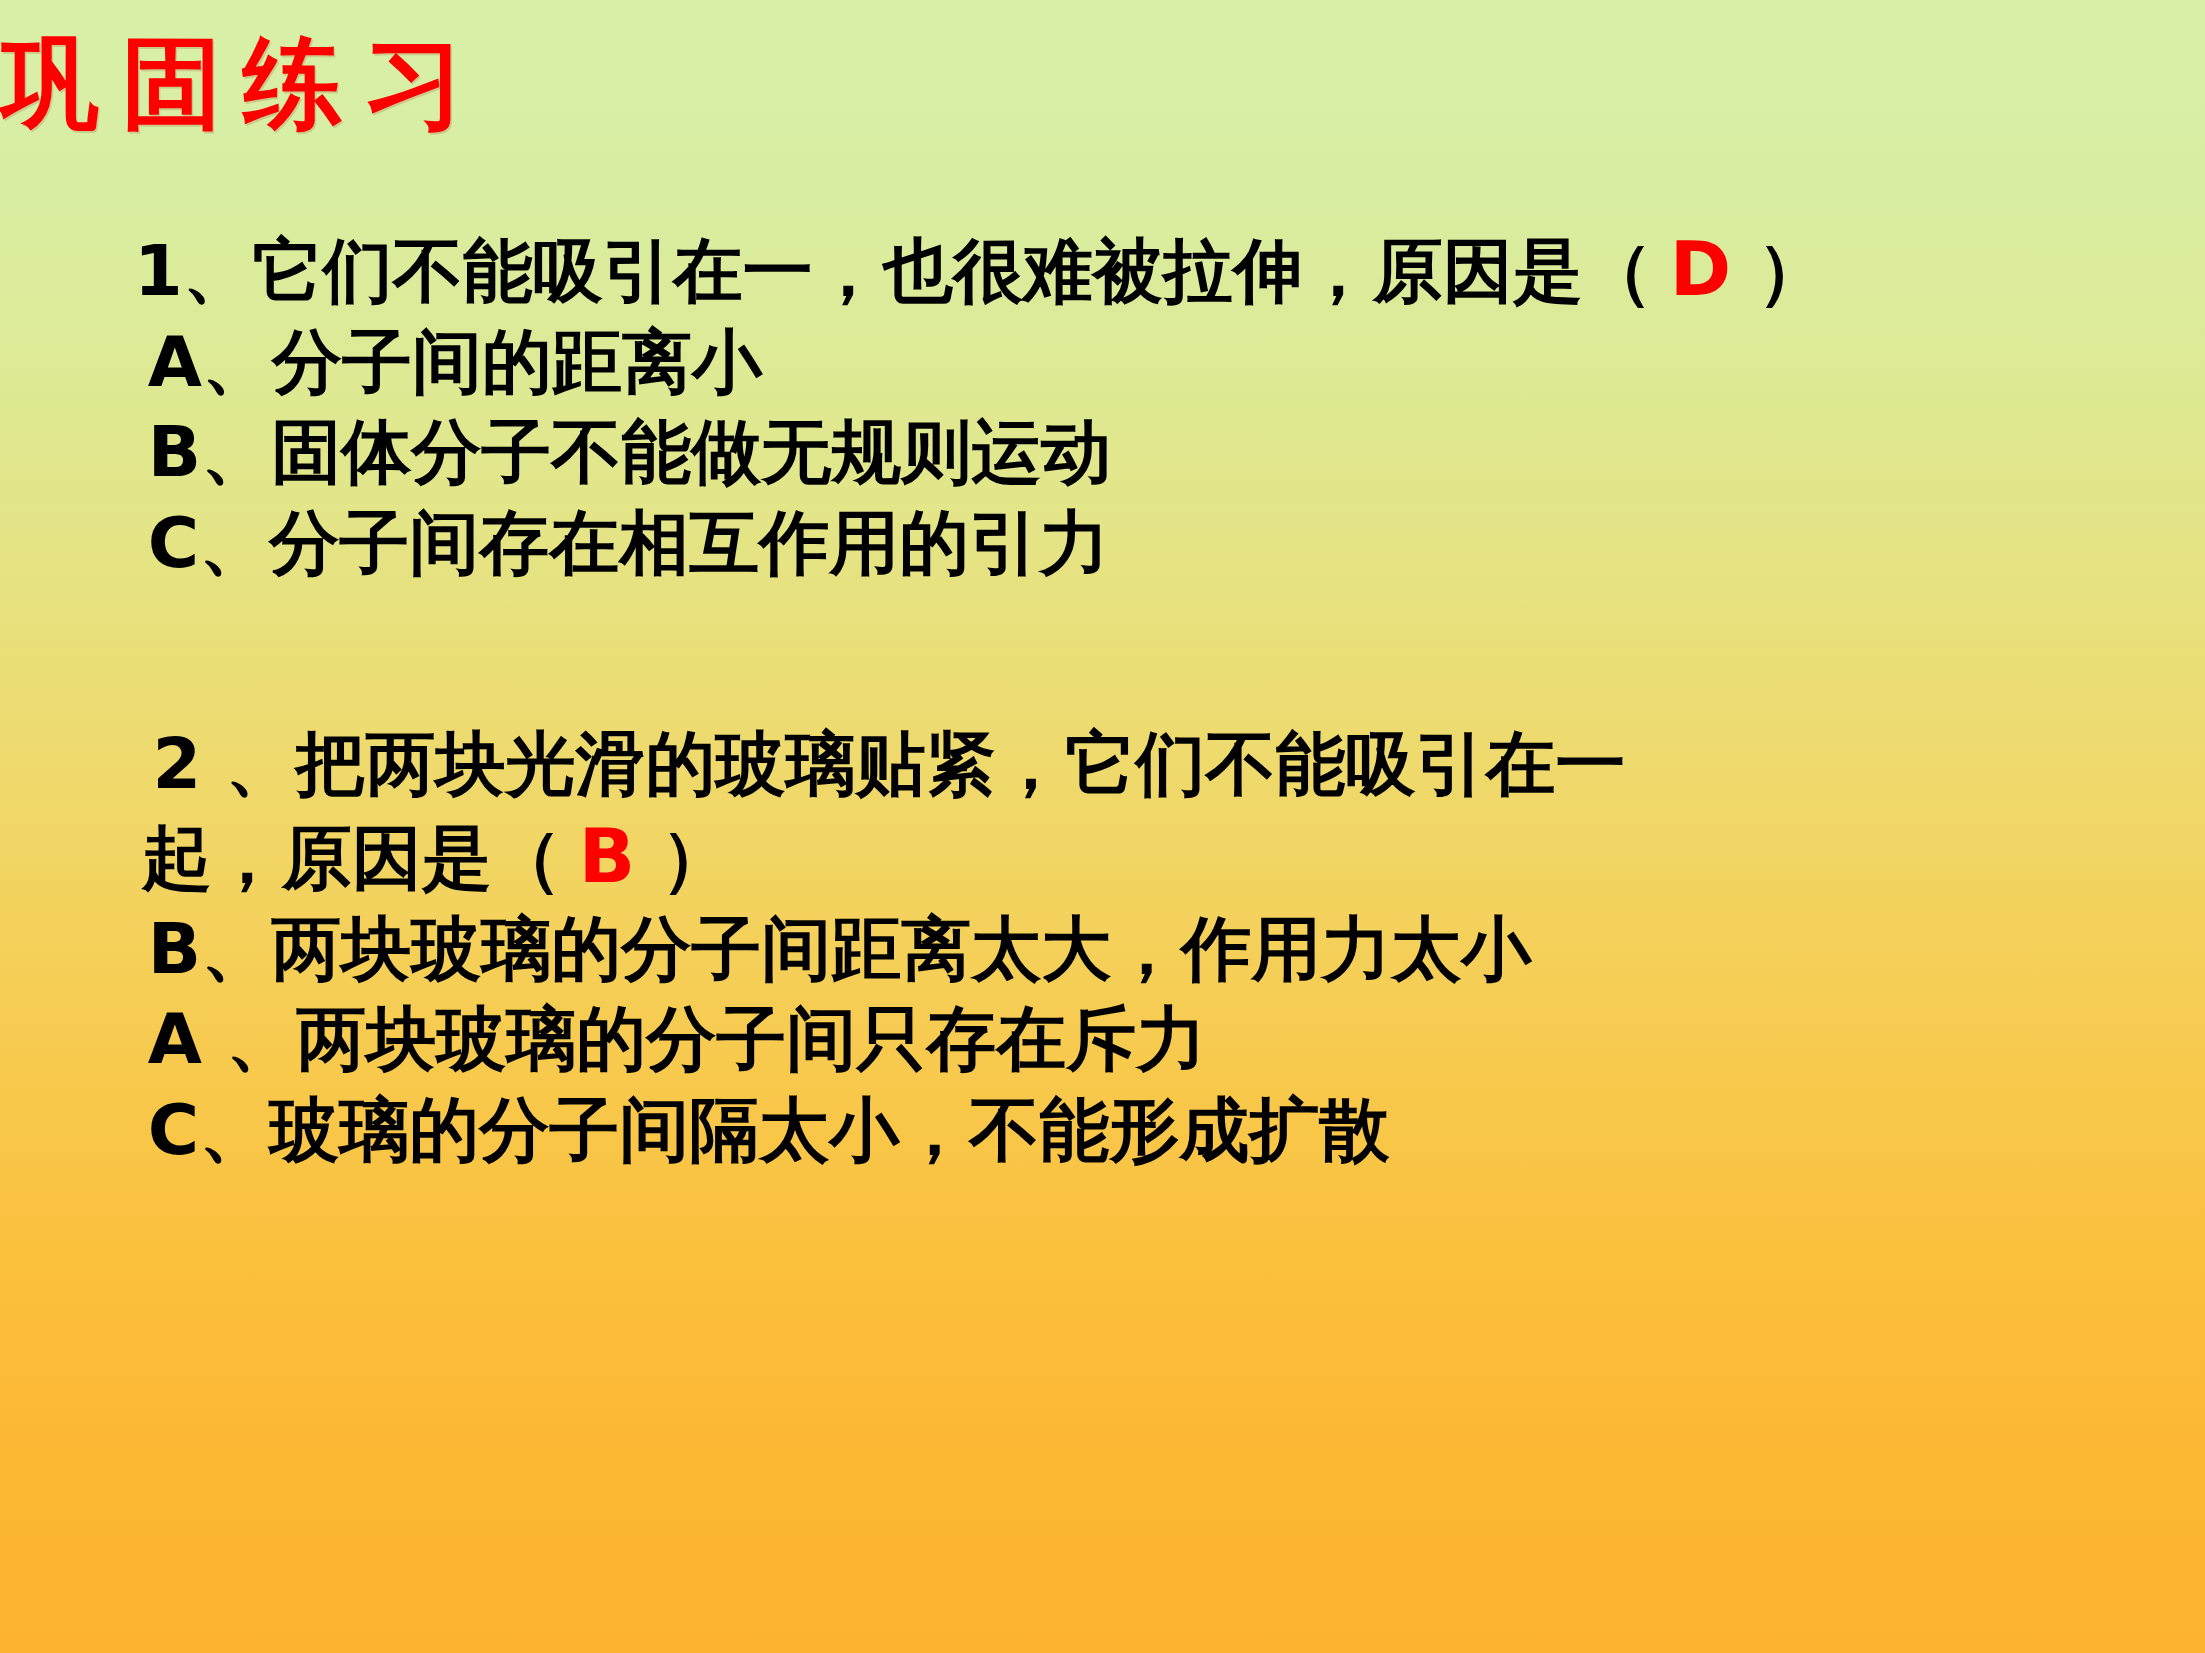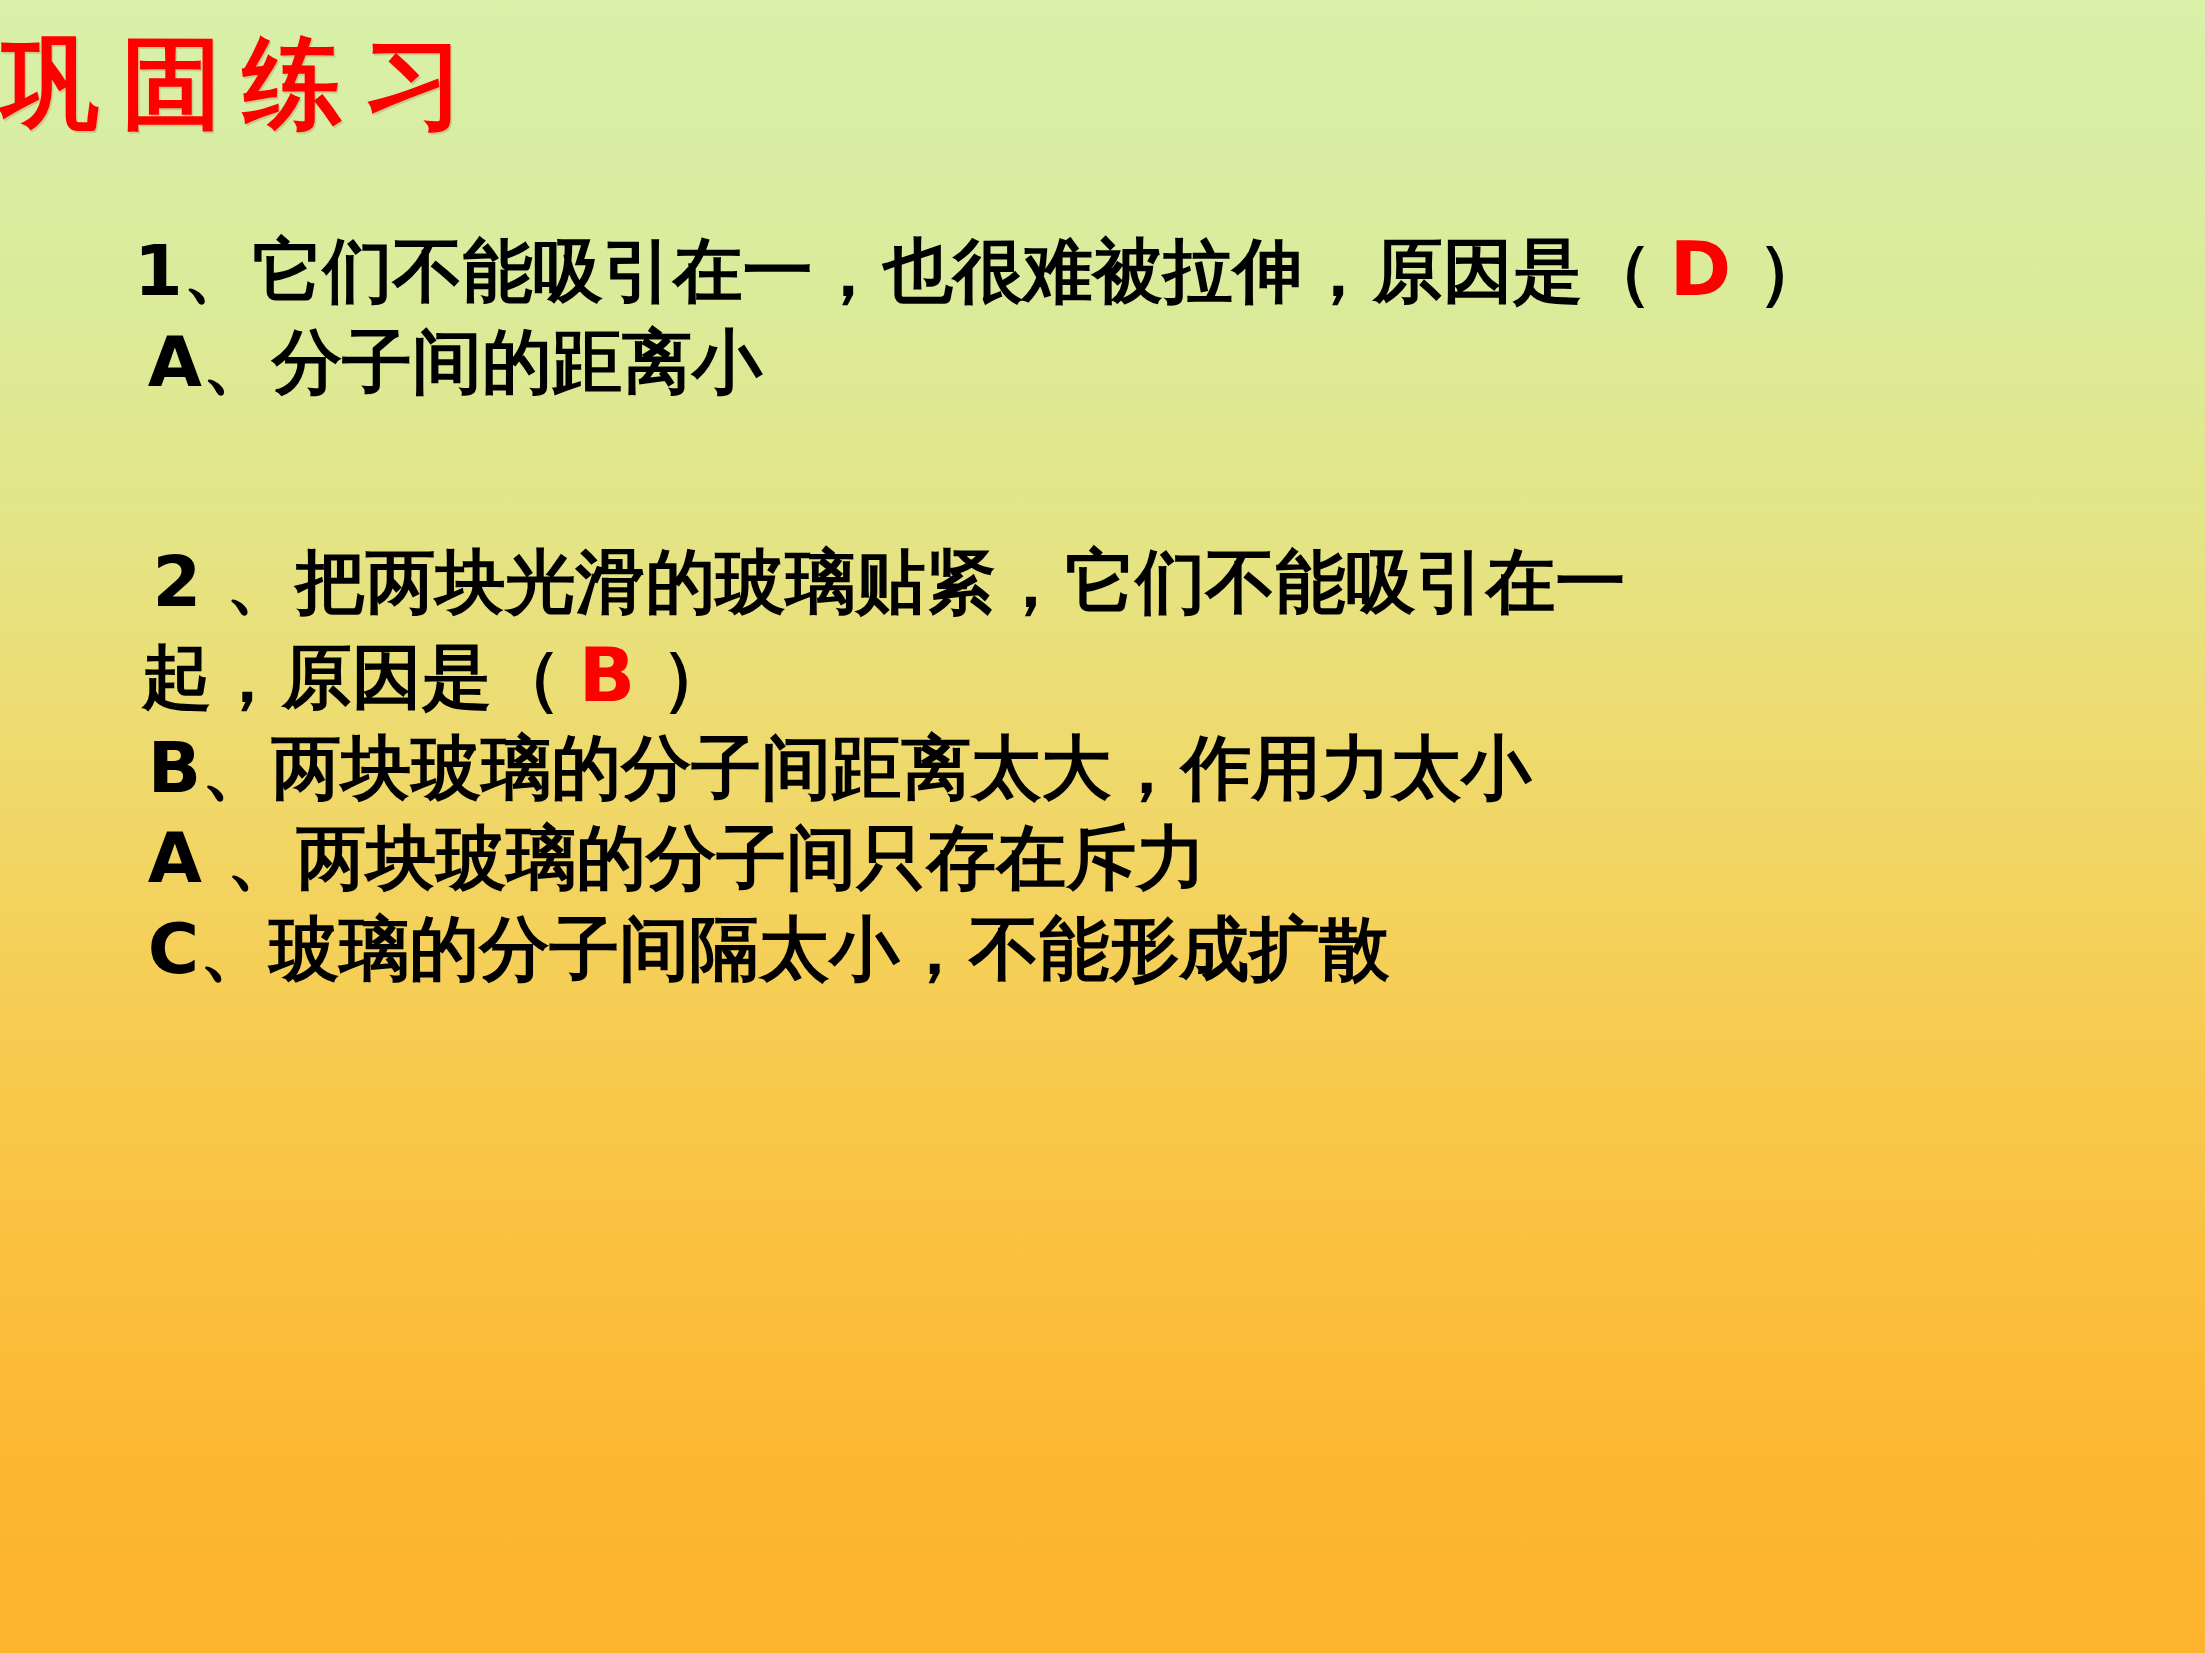--- a/index.html
+++ b/index.html
@@ -93,21 +93,23 @@
 
   <div class="title">巩固练习</div>
 
   <div class="content">
 
     <div class="q-block">
       <div class="q-line"><span class="lbl">1、</span><span>它们不能吸引在一，也很难被拉伸，原因是（</span><span class="answer">D</span><span>）</span></div>
 
       <div class="opt-line"><span class="lbl">A</span><span>、</span><span>分子间的距离小</span></div>
 
+      <div class="opt-line"><span class="lbl">B</span><span>、</span><span>固体分子不能做无规则运动</span></div>
 
+      <div class="opt-line"><span class="lbl">C</span><span>、</span><span>分子间存在相互作用的引力</span></div>
 
     </div>
 
     <div class="q-block q2block">
       <div class="q2-line1"><span class="lbl">2 、</span><span>把两块光滑的玻璃贴紧，它们不能吸引在一</span></div>
 
       <div class="q2-line2"><span>起，原因是（</span><span class="answer">B</span><span>）</span></div>
 
       <div class="opt-line"><span class="lbl">B</span><span>、</span><span>两块玻璃的分子间距离太大，作用力太小</span></div>
 

